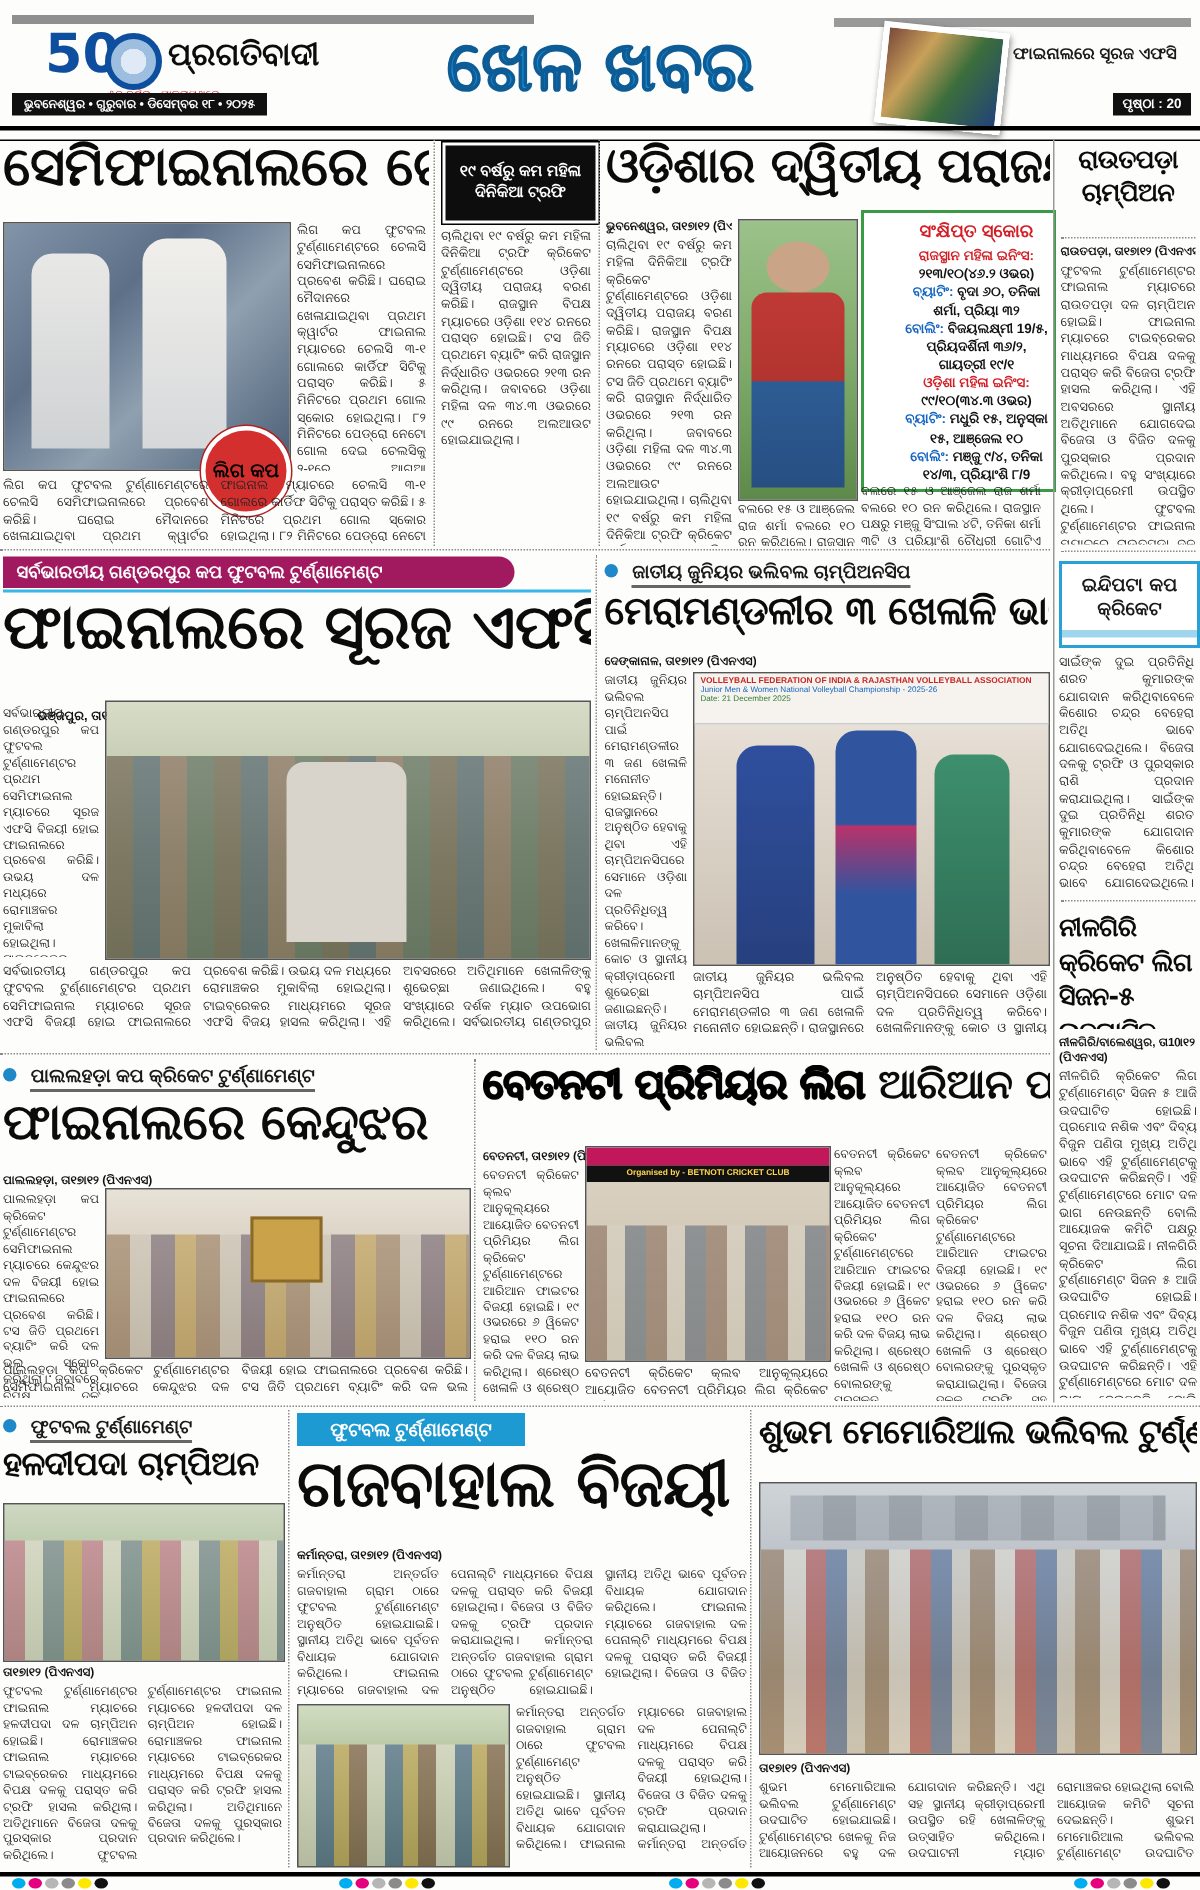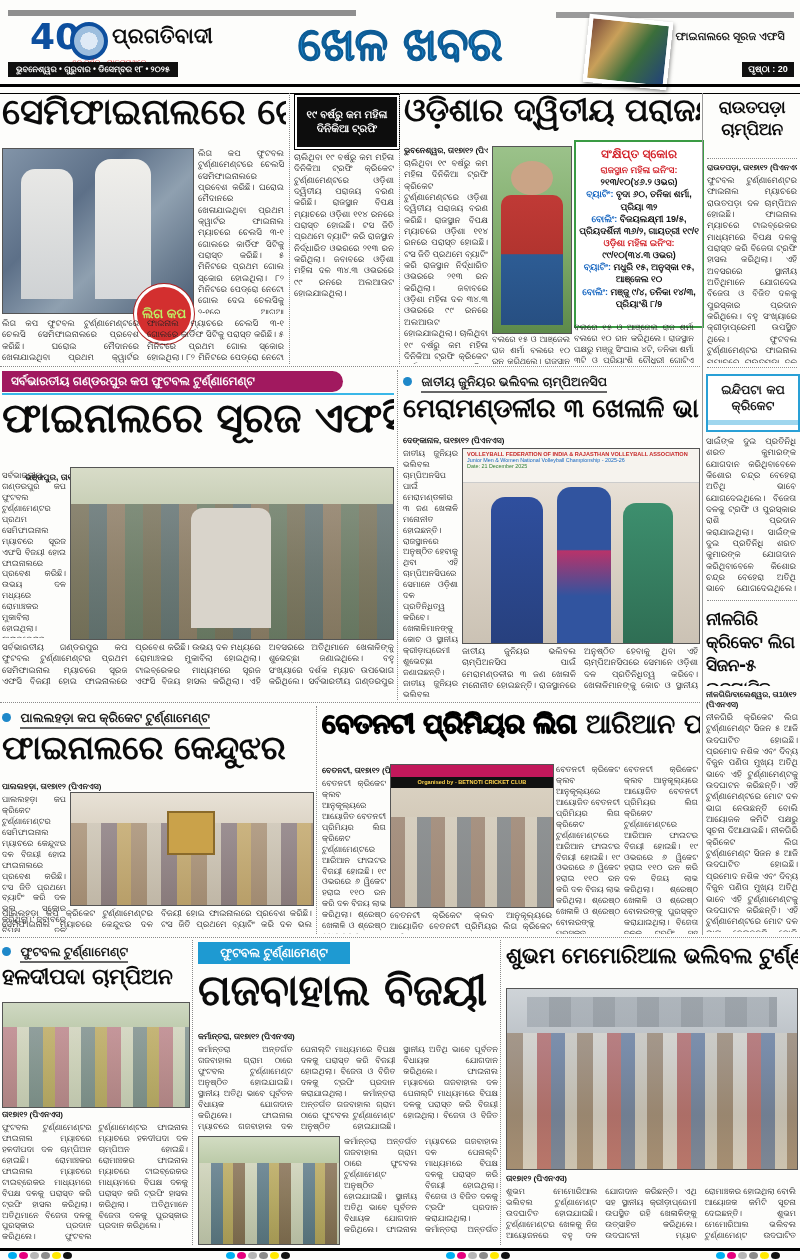--- a/index.html
+++ b/index.html
@@ -10,35 +10,35 @@
       letter-spacing:-0.5px;overflow:hidden;}
   .body-txt{font-size:8.6px;line-height:1.32;text-align:justify;color:#222;overflow:hidden;}
   .byline{font-size:8.6px;font-weight:bold;color:#111;overflow:hidden;white-space:nowrap;}
   .vrule{width:0;border-left:1px dotted #8a8a8a;}
   .hrule{height:0;border-top:1px dotted #8a8a8a;}
   .kicker-bullet{display:inline-block;width:9px;height:9px;border-radius:50%;background:#1e88c9;
       margin-right:5px;vertical-align:middle;}
   .kicker-text{font-size:12.5px;font-weight:bold;border-bottom:2px solid #666;padding-bottom:2px;}
   .photo{overflow:hidden;border:1px solid #555;}
   .caption-b{font-size:8.4px;line-height:1.3;text-align:justify;color:#222;overflow:hidden;}
-  .score-line{font-size:9px;font-weight:bold;text-align:center;line-height:1.35;color:#111;}
+  .score-line{font-size:9px;font-weight:bold;text-align:center;line-height:1.35;color:#111;margin-left:24px;}
   .lbl-red{color:#d21f26;}
   .lbl-blue{color:#1565c0;}
   .outline-hl{color:#fff;-webkit-text-stroke:1.3px #000;text-shadow:0 0 1px #000;}
 </style>
 </head>
 <body>
 
 <div class="page">
 
   <div class="abs" style="left:8px;top:10px;width:348px;height:6px;background:#8f8f8f;"></div>
   <div class="abs" style="left:556px;top:12px;width:238px;height:6px;background:#9a9a9a;"></div>
 
   <div class="abs" style="left:30px;top:16px;width:230px;height:46px;">
-    <span class="abs" style="left:0;top:0;font-size:36px;font-weight:800;color:#0d4f9e;font-family:'DejaVu Sans',sans-serif;">40</span>
+    <span class="abs" style="left:0;top:0;font-size:36px;font-weight:800;color:#0d4f9e;font-family:'DejaVu Sans',sans-serif;">50</span>
     <span class="abs" style="left:40px;top:6px;width:30px;height:30px;border-radius:50%;border:4px solid #0d4f9e;background:radial-gradient(circle,#dfeaf6 40%,#9dbede 41%);"></span>
     <span class="abs" style="left:82px;top:8px;font-size:21px;font-weight:800;color:#0c0c0c;font-family:'DejaVu Sans',sans-serif;white-space:nowrap;">ପ୍ରଗତିବାଦୀ</span>
     <span class="abs" style="left:42px;top:42px;font-size:7.5px;color:#cc2222;white-space:nowrap;">୫୦ ବର୍ଷର.. ଯାତ୍ରାପଥରେ</span>
   </div>
 
   <div class="abs" style="left:8px;top:62px;width:170px;height:15px;background:#101010;color:#fff;
        font-size:8.3px;font-weight:bold;text-align:center;line-height:15px;overflow:hidden;">ଭୁବନେଶ୍ୱର • ଗୁରୁବାର • ଡିସେମ୍ବର ୧୮ • ୨୦୨୫</div>
 
   <div class="abs hl" style="left:250px;top:20px;width:300px;height:62px;font-size:46px;color:#1a8ad2;
        text-align:center;-webkit-text-stroke:1px #0d5c96;">ଖେଳ ଖବର</div>
@@ -52,21 +52,21 @@
 
   <div class="abs" style="left:0;top:84px;width:800px;height:6px;border-top:3px solid #000;border-bottom:1px solid #000;"></div>
 
   <div class="abs hl" style="left:2px;top:93px;width:284px;height:52px;font-size:36px;white-space:nowrap;">ସେମିଫାଇନାଲରେ ଚେଲସି</div>
   <div class="abs photo" style="left:2px;top:148px;width:190px;height:164px;background:
        linear-gradient(135deg,#8294a8 0%,#5d7088 35%,#8fa0b0 60%,#4a5d74 100%);">
     <div style="position:absolute;left:18px;top:20px;width:52px;height:130px;background:linear-gradient(#e8e8e6,#cfd2d4);border-radius:14px 14px 0 0;"></div>
     <div style="position:absolute;left:92px;top:10px;width:56px;height:140px;background:linear-gradient(#f0efeb,#d6d8da);border-radius:16px 16px 0 0;"></div>
   </div>
   <div class="abs" style="left:134px;top:284px;width:54px;height:54px;border-radius:50%;background:#d32f2f;
-       border:3px solid #fff;box-shadow:0 0 0 1px #b02020;color:#bef264;font-weight:800;font-size:13px;
+       border:3px solid #fff;box-shadow:0 0 0 1px #b02020;color:#000000;font-weight:800;font-size:13px;
        text-align:center;line-height:1.2;display:flex;align-items:center;justify-content:center;">ଲିଗ କପ</div>
   <div class="abs body-txt" style="left:198px;top:148px;width:86px;height:166px;">ଲିଗ କପ ଫୁଟବଲ ଟୁର୍ଣ୍ଣାମେଣ୍ଟରେ ଚେଲସି ସେମିଫାଇନାଲରେ ପ୍ରବେଶ କରିଛି। ଘରୋଇ ମୈଦାନରେ ଖେଳାଯାଇଥିବା ପ୍ରଥମ କ୍ୱାର୍ଟର ଫାଇନାଲ ମ୍ୟାଚରେ ଚେଲସି ୩-୧ ଗୋଲରେ କାର୍ଡିଫ ସିଟିକୁ ପରାସ୍ତ କରିଛି। ୫ ମିନିଟରେ ପ୍ରଥମ ଗୋଲ ସ୍କୋର ହୋଇଥିଲା। ୮୨ ମିନିଟରେ ପେଡ୍ରୋ ନେଟୋ ଗୋଲ ଦେଇ ଚେଲସିକୁ ୨-୧ରେ ଆଗୁଆ କରାଇଥିଲେ। ୯୦+ ମିନିଟରେ ଗାର୍ନାଚୋ ଦ୍ୱିତୀୟ ଗୋଲ ଦେଇ ଚେଲସିକୁ ୩-୧ରେ ଆଗୁଆ କରାଇଥିଲେ। ବୁଧବାର ମ୍ୟାଚରେ ସିଟି-ବ୍ରେଣ୍ଟଫୋର୍ଡ ମଧ୍ୟରେ ଦ୍ୱିତୀୟ କ୍ୱାର୍ଟର ଫାଇନାଲ ମ୍ୟାଚ ଖେଳାଯିବ। ଦୁଇ ଦଳଙ୍କ ମଧ୍ୟରେ ବିଜେତା ସେମିଫାଇନାଲରେ ଚେଲସିକୁ ଭେଟିବ।</div>
   <div class="abs body-txt" style="left:2px;top:318px;width:282px;height:46px;column-count:2;column-gap:8px;">ଲିଗ କପ ଫୁଟବଲ ଟୁର୍ଣ୍ଣାମେଣ୍ଟରେ ଚେଲସି ସେମିଫାଇନାଲରେ ପ୍ରବେଶ କରିଛି। ଘରୋଇ ମୈଦାନରେ ଖେଳାଯାଇଥିବା ପ୍ରଥମ କ୍ୱାର୍ଟର ଫାଇନାଲ ମ୍ୟାଚରେ ଚେଲସି ୩-୧ ଗୋଲରେ କାର୍ଡିଫ ସିଟିକୁ ପରାସ୍ତ କରିଛି। ୫ ମିନିଟରେ ପ୍ରଥମ ଗୋଲ ସ୍କୋର ହୋଇଥିଲା। ୮୨ ମିନିଟରେ ପେଡ୍ରୋ ନେଟୋ ଗୋଲ ଦେଇ ଚେଲସିକୁ ୨-୧ରେ ଆଗୁଆ କରାଇଥିଲେ। ୯୦+ ମିନିଟରେ ଗାର୍ନାଚୋ ଦ୍ୱିତୀୟ ଗୋଲ ଦେଇ ଚେଲସିକୁ ୩-୧ରେ ଆଗୁଆ କରାଇଥିଲେ। ବୁଧବାର ମ୍ୟାଚରେ ସିଟି-ବ୍ରେଣ୍ଟଫୋର୍ଡ ମଧ୍ୟରେ ଦ୍ୱିତୀୟ କ୍ୱାର୍ଟର ଫାଇନାଲ ମ୍ୟାଚ ଖେଳାଯିବ। ଦୁଇ ଦଳଙ୍କ ମଧ୍ୟରେ ବିଜେତା ସେମିଫାଇନାଲରେ ଚେଲସିକୁ ଭେଟିବ।</div>
 
   <div class="abs vrule" style="left:289px;top:93px;height:271px;"></div>
 
   <div class="abs" style="left:294px;top:94px;width:100px;height:50px;border:1.5px solid #000;background:#fff;padding:2px;">
     <div style="width:100%;height:100%;background:#0d0d0d;color:#fff;font-size:10.5px;font-weight:bold;
          text-align:center;display:flex;align-items:center;justify-content:center;line-height:1.3;overflow:hidden;">୧୯ ବର୍ଷରୁ କମ ମହିଳା ଦିନିକିଆ ଟ୍ରଫି</div>
   </div>

